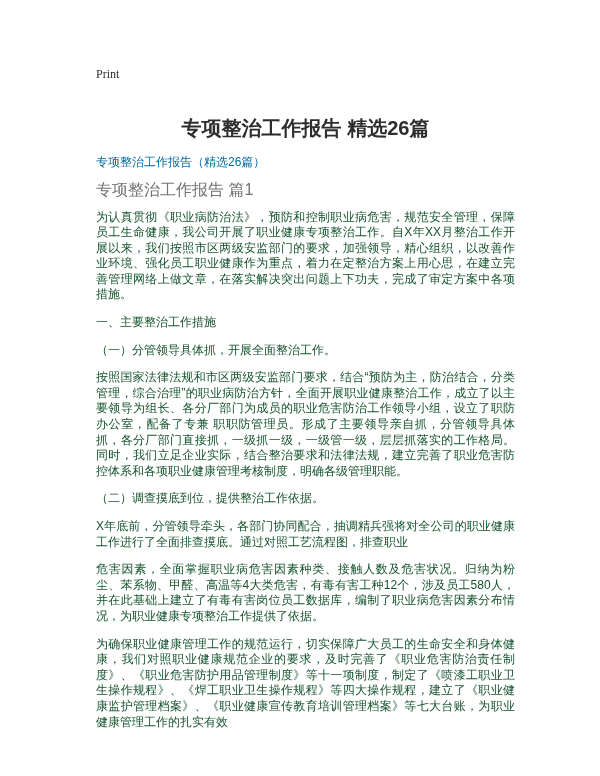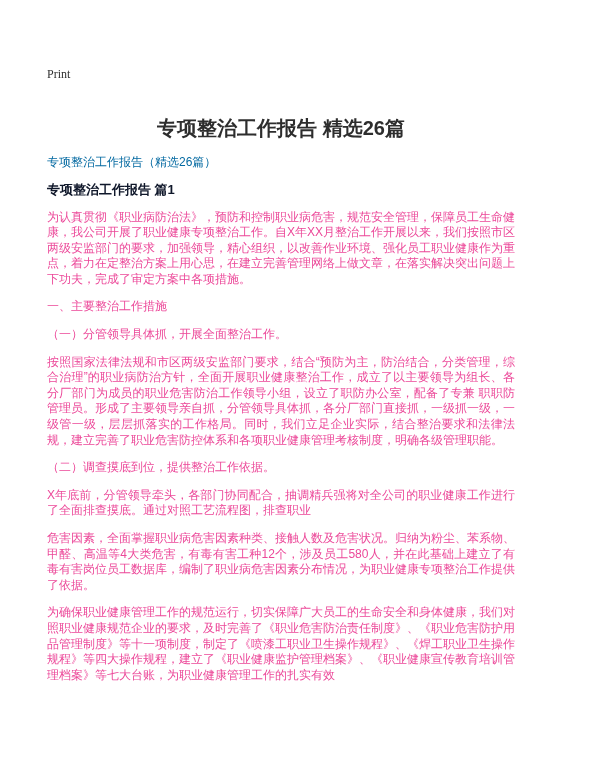--- a/index.html
+++ b/index.html
@@ -6,21 +6,21 @@
     margin: 0;
     padding: 0;
     background: #ffffff;
   }
   .page {
     position: relative;
     width: 600px;
     height: 776px;
     box-sizing: border-box;
     background: #ffffff;
-    padding: 64px 85px 0 47px;
+    padding: 64px 85px 0 96px;
     overflow: hidden;
     font-family: "Liberation Sans", sans-serif;
     color: #363636;
   }
   .print-link {
     display: inline-block;
     font-family: "Liberation Serif", serif;
     font-size: 12px;
     line-height: 14px;
     color: #303030;
@@ -37,32 +37,32 @@
     white-space: nowrap;
   }
   .doc-subtitle {
     margin: 15px 0 0 0;
     font-size: 12px;
     line-height: 15.5px;
     color: #0369a1;
   }
   .article-heading {
     margin: 11px 0 0 0;
-    font-size: 13px;
+    font-size: 16px;
     line-height: 16px;
-    font-weight: 700;
-    color: #0f172a;
+    font-weight: 400;
+    color: #737373;
   }
   p.body-para {
     margin: 12px 0 0 0;
     font-size: 12px;
     line-height: 15.6px;
     text-align: justify;
     text-justify: inter-ideograph;
-    color: #ec4899;
+    color: #14532d;
     word-break: break-all;
   }
 </style>
 </head>
 <body>
 
 <div class="page">
 
   <a class="print-link">Print</a>
 

